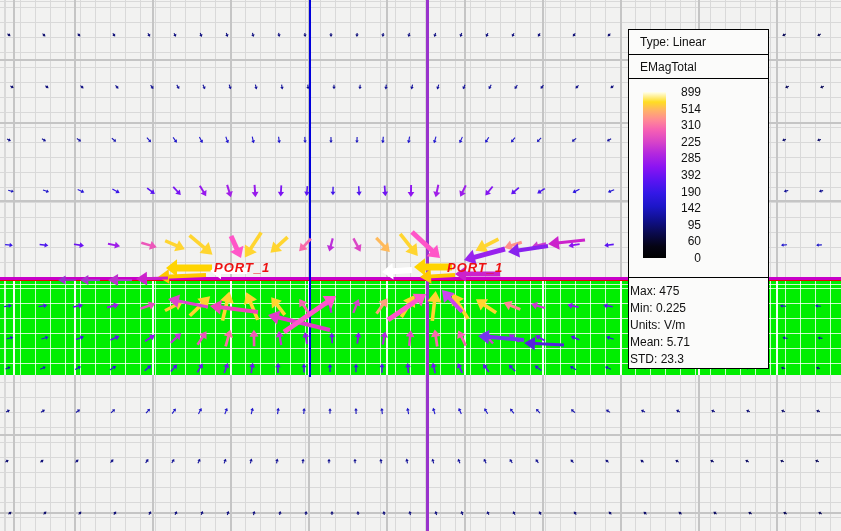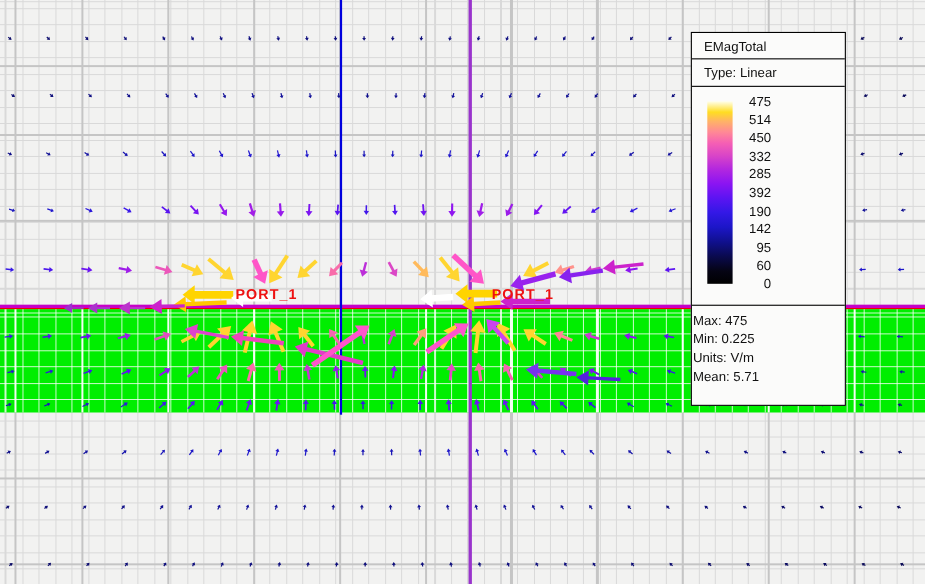--- a/index.html
+++ b/index.html
@@ -24,21 +24,21 @@
     background-image:
       repeating-linear-gradient(90deg, rgba(255,255,255,.95) 0 2px, transparent 2px 78px),
       repeating-linear-gradient(90deg, rgba(255,255,255,.8) 0 1px, transparent 1px 15px),
       repeating-linear-gradient(0deg,  rgba(255,255,255,.8) 0 1px, transparent 1px 15px);
     background-position: 74px 0, 5px 0, 0 4px;
   }
   .hline,.vline{position:absolute;}
   #arrow-layer{position:absolute;inset:0;}
   .port-label{
     position:absolute;font-size:13px;font-weight:bold;letter-spacing:1px;
-    white-space:nowrap;line-height:13px;
+    white-space:nowrap;line-height:13px;font-style:italic;
   }
   
   #legend{
     position:absolute;left:628px;top:29px;width:141px;height:340px;
     background:#fbfbfa;border:1px solid #000;font-size:12px;color:#111;
   }
   .legend-row{border-bottom:1px solid #000;padding-left:11px;display:flex;align-items:center;}
   #legend-title{height:24px;}
   #legend-type{height:25px;}
   #legend-scale{position:relative;height:199px;border-bottom:1px solid #000;}
@@ -724,38 +724,39 @@
       <line x1="564" y1="345" x2="530.5917654365937" y2="343.32958827182966" stroke="#5522dd" stroke-width="3"></line>
       <polygon points="524,343 535.328348403722,336.7078602650696 534.6442030515907,350.390767307696" fill="#5522dd"></polygon>
     </svg>
 
   <div id="port-labels">
       <div class="port-label" style="left: 214px; top: 261px; color: rgb(238, 17, 17);">PORT_1</div>
       <div class="port-label" style="left: 447px; top: 261px; color: rgb(238, 17, 17);">PORT_1</div>
     </div>
 
   <div id="legend">
+    <div class="legend-row" id="legend-type">Type: Linear</div>
     <div class="legend-row" id="legend-title">EMagTotal</div>
-    <div class="legend-row" id="legend-type">Type: Linear</div>
     <div id="legend-scale">
       <div id="colorbar" style="background: linear-gradient(to top, rgb(0, 0, 0) 0%, rgb(5, 4, 20) 7%, rgb(10, 10, 78) 15%, rgb(16, 16, 142) 23%, rgb(28, 22, 200) 31%, rgb(51, 24, 230) 39%, rgb(92, 20, 242) 47%, rgb(140, 20, 242) 55%, rgb(180, 40, 222) 63%, rgb(216, 68, 200) 70%, rgb(245, 95, 180) 77%, rgb(255, 136, 150) 83%, rgb(255, 179, 102) 89%, rgb(255, 221, 34) 94%, rgb(255, 255, 238) 100%);"></div>
       <div id="scale-labels">
-          <div class="scale-label">475</div>
+          <div class="scale-label">899</div>
           <div class="scale-label">514</div>
-          <div class="scale-label">450</div>
-          <div class="scale-label">332</div>
+          <div class="scale-label">310</div>
+          <div class="scale-label">225</div>
           <div class="scale-label">285</div>
           <div class="scale-label">392</div>
           <div class="scale-label">190</div>
           <div class="scale-label">142</div>
           <div class="scale-label">95</div>
           <div class="scale-label">60</div>
           <div class="scale-label">0</div>
         </div>
     </div>
     <div id="legend-stats">
         <div class="stat-line">Max: 475</div>
         <div class="stat-line">Min: 0.225</div>
         <div class="stat-line">Units: V/m</div>
         <div class="stat-line">Mean: 5.71</div>
+        <div class="stat-line">STD: 23.3</div>
       </div>
   </div>
 </div>
 
 </body></html>

